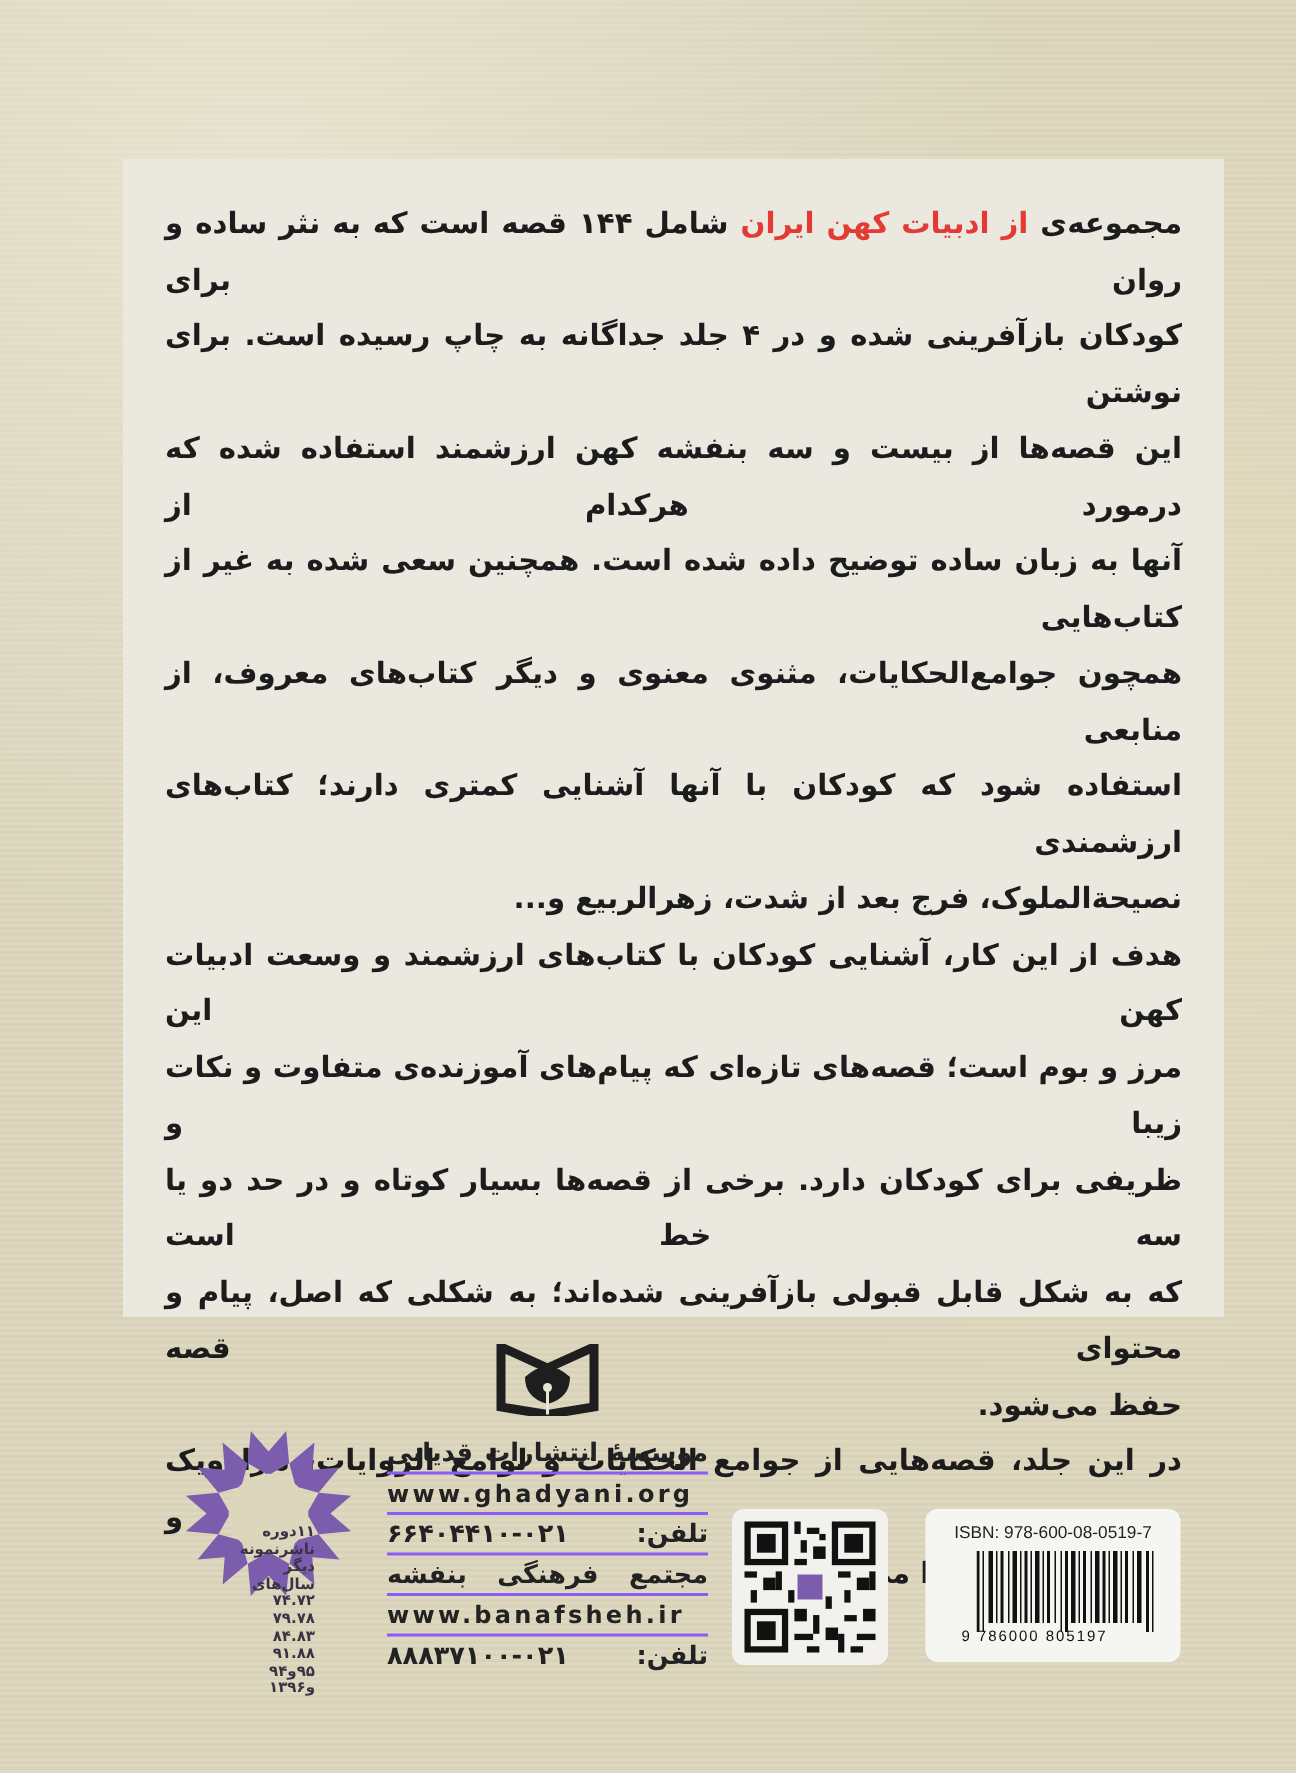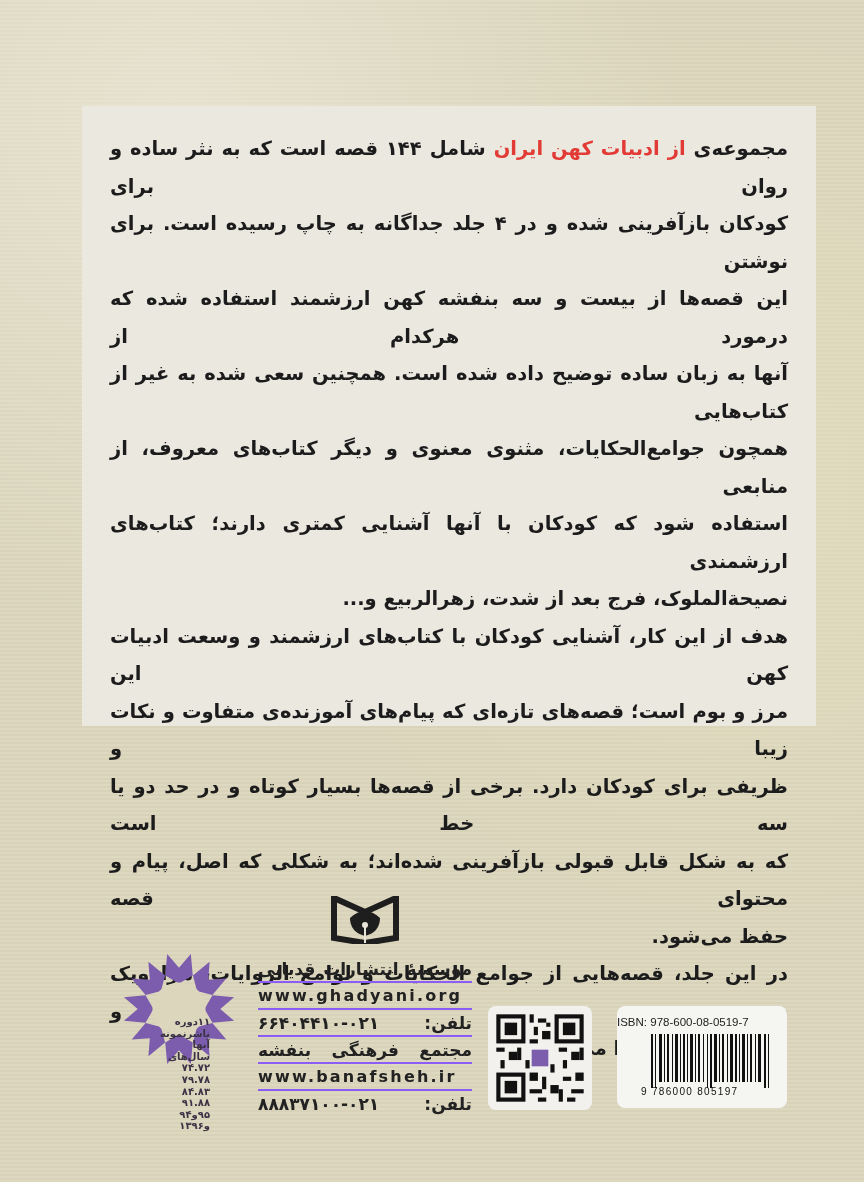--- a/index.html
+++ b/index.html
@@ -7,21 +7,21 @@
     width: 864px; height: 1182px; overflow: hidden;
     background: #dcd6bd;
     background-image:
       radial-gradient(circle at 20% 10%, rgba(240,236,220,0.6), transparent 40%),
       radial-gradient(circle at 85% 40%, rgba(230,226,190,0.5), transparent 45%),
       repeating-linear-gradient(0deg, rgba(255,255,255,0.05) 0 2px, rgba(0,0,0,0.02) 2px 4px);
     position: relative;
     font-family: "DejaVu Sans", sans-serif;
   }
   .panel {
-    position: absolute; left: 82px; top: 106px; width: 734px; height: 620px;
+    position: absolute; left: 82px; top: 106px; width: 734px; height: 772px;
     background: #ebe8e0;
     box-sizing: border-box;
     padding: 24px 28px 0 28px;
   }
   .text-block {
     direction: rtl; text-align: justify; text-align-last: right;
     font-family: "DejaVu Sans", sans-serif;
     font-weight: bold; font-size: 19.5px; line-height: 37.5px; color: #1c1c1c;
   }
   .text-block p { margin: 0; }
@@ -47,21 +47,21 @@
 
   .qr {
     position: absolute; left: 488px; top: 1006px; width: 104px; height: 104px;
     background: #f2f1ed; border-radius: 8px;
   }
   .barcode-box {
     position: absolute; left: 617px; top: 1006px; width: 170px; height: 102px;
     background: #f5f5f2; border-radius: 8px;
   }
   .isbn-label {
-    position: absolute; top: 10px; left: 0; width: 100%; 
+    position: absolute; top: 10px; left: 0; width: 100%; text-align: center;
     font-family: "Liberation Sans", sans-serif; font-size: 11.5px; color: #222;
   }
   .bars { position: absolute; left: 34px; top: 28px; }
   .isbn-digits {
     position: absolute; left: 24px; top: 80px; width: 140px;
     font-family: "Liberation Sans", sans-serif; font-size: 10px; color: #111; letter-spacing: 1.3px;
     white-space: nowrap;
   }
 </style>
 </head>
@@ -117,21 +117,21 @@
     <use href="#petal" transform="rotate(180)"></use>
     <use href="#petal" transform="rotate(225)"></use>
     <use href="#petal" transform="rotate(270)"></use>
     <use href="#petal" transform="rotate(315)"></use>
   </g>
   <circle cx="60" cy="60" r="27" fill="#dcd6bd"></circle>
 </svg>
 <div class="badge-text">
   <div>۱۱دوره</div>
   <div>ناشرنمونه</div>
-  <div>آنها</div>
+  <div>دیگر</div>
   <div>سال‌های</div>
   <div>۷۴.۷۲</div>
   <div>۷۹.۷۸</div>
   <div>۸۴.۸۳</div>
   <div>۹۱.۸۸</div>
   <div>۹۵و۹۴</div>
   <div>و۱۳۹۶</div>
 </div>
 
 <div class="qr">

